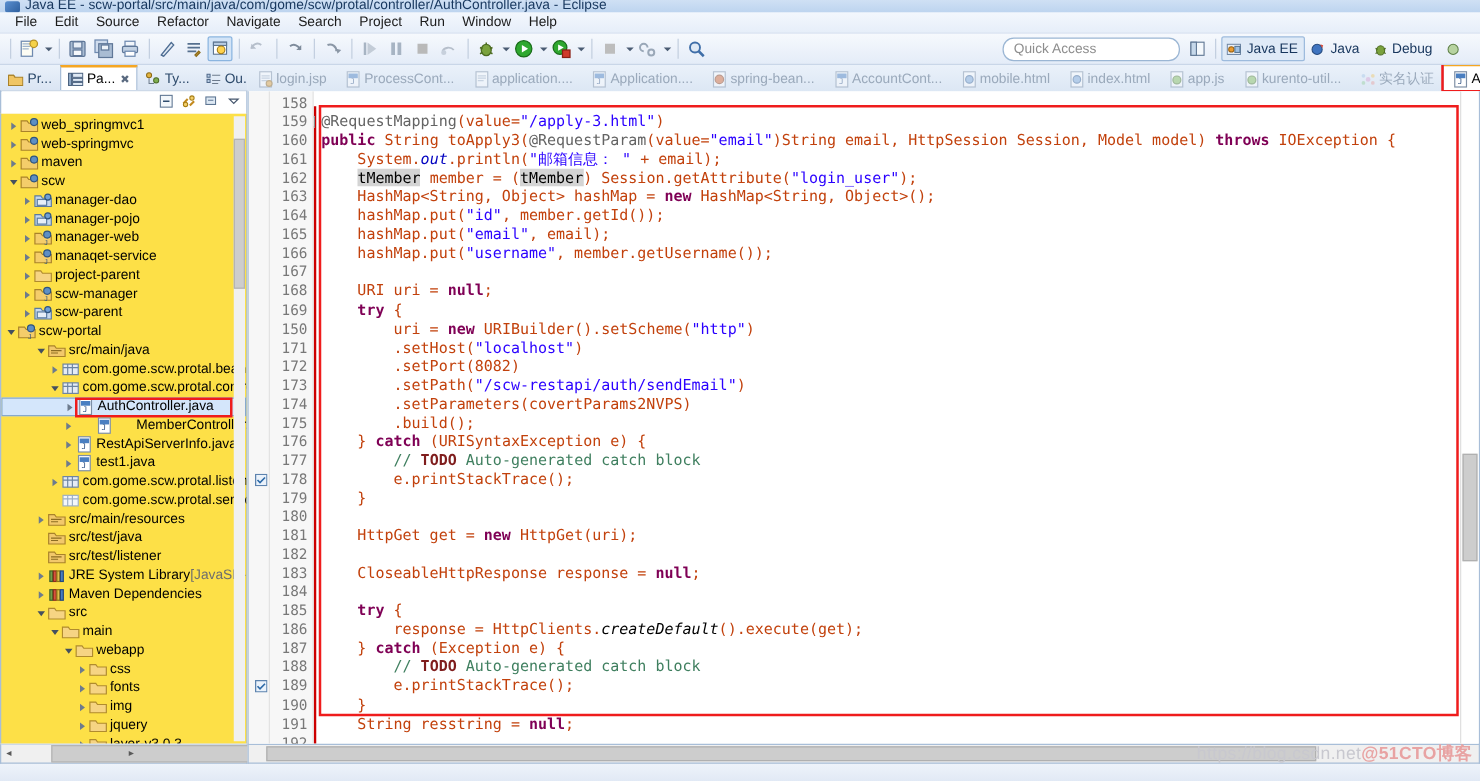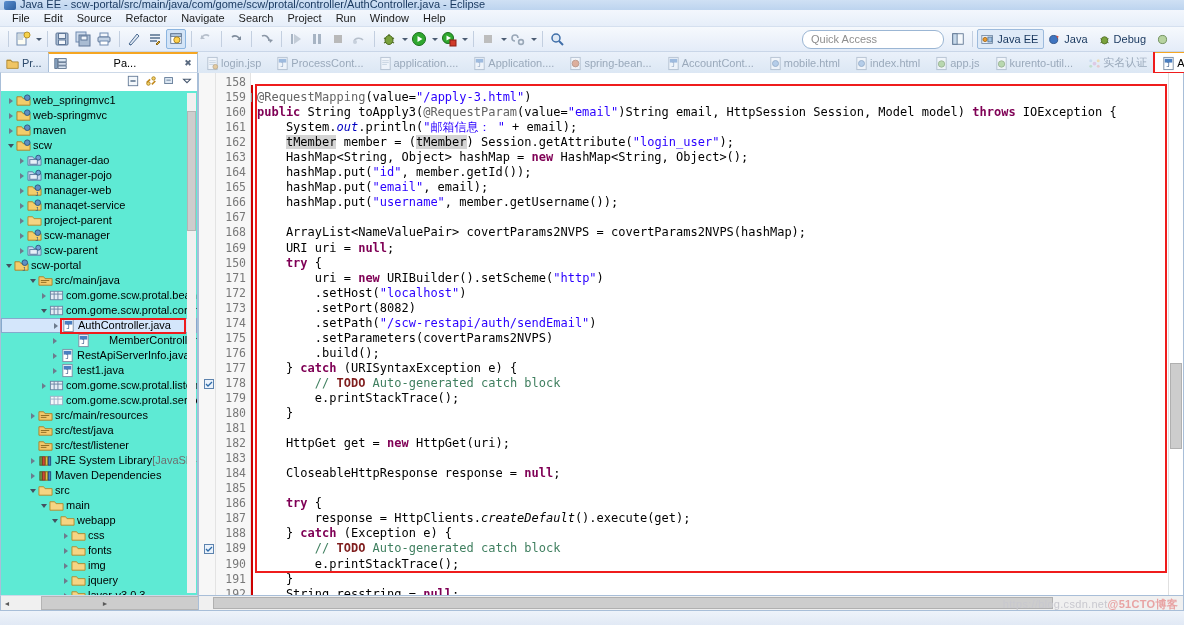--- a/index.html
+++ b/index.html
@@ -71,30 +71,30 @@
   .main { flex:1; display:flex; min-height:0; background:#e8eef8; }
 
   
   .left { width:198px; display:flex; flex-direction:column; min-height:0; }
   .viewtabs { height:20px; display:flex; align-items:flex-end; position:relative;
               background:linear-gradient(to bottom,#eaf1fa,#dae5f3); }
   .vtab { display:flex;align-items:center; height:18px; padding:0 5px; font-size:11px; color:#2d4a6b;
           border:1px solid transparent; border-bottom:none; white-space:nowrap; }
   .vtab .vico { width:13px;height:13px;margin-right:3px; }
   .vtab.active { background:#fff; border-color:#a8bed8; border-top:2px solid #f5a623;
-                 color:#000;gap:44px; }
+                 color:#000; }
   .vtab .closeX { margin-left:4px; font-size:9px; color:#5a6a80; }
   .vt-right { margin-left:auto; display:flex; align-items:center; padding-right:3px; gap:5px; }
   .minibtn { width:12px;height:12px; }
 
   .viewtoolbar { height:18px; background:#fff; border-top:1px solid #cdd9e8;
                  display:flex; align-items:center; justify-content:flex-end; padding-right:4px; gap:6px;
                  border-left:1px solid #a8bed8; border-right:1px solid #a8bed8;}
   .tree {
-    flex:1; background:#5eead4; overflow:hidden; position:relative;
+    flex:1; background:#fde047; overflow:hidden; position:relative;
     border:1px solid #a8bed8; border-top:none; border-bottom:none;
     font-size:11px; padding-top:2px;
   }
   .trow { height:15px; display:flex; align-items:center; white-space:nowrap; line-height:15px; position:relative; }
   .trow span.lbl { color:#000; }
   .trow span.dim { color:#6e6e6e; }
   .arrow { width:11px; height:15px; display:flex;align-items:center;justify-content:center; flex:0 0 11px;}
   .arrow.closed::after { content:""; border-top:3.5px solid transparent;border-bottom:3.5px solid transparent;
                  border-left:4px solid #6d7b8d; display:block; }
   .arrow.open::after { content:""; border-left:3.5px solid transparent;border-right:3.5px solid transparent;
@@ -134,36 +134,36 @@
   .gmark { height:15.05px; line-height:15.05px; position:relative; font-size:9px; color:#3b6ea5; text-align:right; padding-right:1px;}
   
   .kw  { color:#7f0055; font-weight:bold; }
   .str { color:#2a00ff; }
   .cmt { color:#3f7f5f; }
   .tdo { color:#7f1d1d; font-weight:bold; }
   .ann { color:#646464; }
   .stat{ font-style:italic; }
   .fld { color:#0000c0; }
   .hl  { background:#d4d4d4; }
-  .plain { color:#000000; }
+  .plain { color:#c2410c; }
 
   .redbox { position:absolute; border:2px solid #ef1c1c; pointer-events:none; }
 
   .codeborder { position:absolute; left:0; top:0; bottom:0; width:2px; background:#c00; }
 
   
   .vruler { width:14px; background:#fff; border-left:1px solid #e0e0e0; position:relative; }
   .vruler .vthumb { position:absolute; left:1px; right:1px; background:#cdcdcd; border:1px solid #b0b0b0; box-sizing:border-box;}
   .ed-hscroll { height:14px; background:#f0f0f0; border:1px solid #a8bed8; border-top:none;
                 position:relative; display:flex; align-items:center;}
   .ed-hscroll .thumb { position:absolute; left:14px; right:130px; top:1px; bottom:1px;
                        background:#cdcdcd; border:1px solid #b0b0b0; box-sizing:border-box;}
   .statusbar { height:14px; background:linear-gradient(to bottom,#eef3fa,#e1e9f5); }
 
-  .watermark { position:absolute; right:6px; bottom:13px; font-size:11px; color:#c8c8cf;
+  .watermark { position:absolute; right:6px; bottom:13px; font-size:14px; color:#c8c8cf;
                letter-spacing:0.3px; white-space:nowrap; pointer-events:none; }
   .watermark b { color:#e8a3a3; }
 </style>
 </head>
 <body>
 
 <div class="app">
 
   <div class="titlebar">
     <span class="tb-ico"></span>
@@ -1004,21 +1004,20 @@
               <div class="line"><span class="plain"></span></div>
               <div class="line" style="position: relative;"><span class="ann">@RequestMapping</span><span class="plain">(value=</span><span class="str">"/apply-3.html"</span><span class="plain">)</span><span style="position: absolute; left: -14px; top: 3px; width: 9px; height: 9px; border: 1px solid rgb(141, 141, 141); background: rgb(255, 255, 255); box-sizing: border-box; font-size: 8px; line-height: 7px; text-align: center; color: rgb(51, 51, 51); font-family: &quot;DejaVu Sans Mono&quot;, monospace;">−</span></div>
               <div class="line"><span class="kw">public </span><span class="plain">String toApply3(</span><span class="ann">@RequestParam</span><span class="plain">(value=</span><span class="str">"email"</span><span class="plain">)String email, HttpSession Session, Model model) </span><span class="kw">throws </span><span class="plain">IOException {</span></div>
               <div class="line"><span class="plain">    System.</span><span class="fld stat">out</span><span class="plain">.println(</span><span class="str">"邮箱信息： "</span><span class="plain"> + email);</span></div>
               <div class="line"><span class="plain">    </span><span class="hl">tMember</span><span class="plain"> member = (</span><span class="hl">tMember</span><span class="plain">) Session.getAttribute(</span><span class="str">"login_user"</span><span class="plain">);</span></div>
               <div class="line"><span class="plain">    HashMap&lt;String, Object&gt; hashMap = </span><span class="kw">new </span><span class="plain">HashMap&lt;String, Object&gt;();</span></div>
               <div class="line"><span class="plain">    hashMap.put(</span><span class="str">"id"</span><span class="plain">, member.getId());</span></div>
               <div class="line"><span class="plain">    hashMap.put(</span><span class="str">"email"</span><span class="plain">, email);</span></div>
               <div class="line"><span class="plain">    hashMap.put(</span><span class="str">"username"</span><span class="plain">, member.getUsername());</span></div>
               <div class="line"><span class="plain"></span></div>
-              <div class="line"><span class="plain">    ArrayList&lt;NameValuePair&gt; covertParams2NVPS = covertParams2NVPS(hashMap);</span></div>
               <div class="line"><span class="plain">    URI uri = </span><span class="kw">null</span><span class="plain">;</span></div>
               <div class="line"><span class="kw">    try </span><span class="plain">{</span></div>
               <div class="line"><span class="plain">        uri = </span><span class="kw">new </span><span class="plain">URIBuilder().setScheme(</span><span class="str">"http"</span><span class="plain">)</span></div>
               <div class="line"><span class="plain">        .setHost(</span><span class="str">"localhost"</span><span class="plain">)</span></div>
               <div class="line"><span class="plain">        .setPort(8082)</span></div>
               <div class="line"><span class="plain">        .setPath(</span><span class="str">"/scw-restapi/auth/sendEmail"</span><span class="plain">)</span></div>
               <div class="line"><span class="plain">        .setParameters(covertParams2NVPS)</span></div>
               <div class="line"><span class="plain">        .build();</span></div>
               <div class="line"><span class="plain">    } </span><span class="kw">catch </span><span class="plain">(URISyntaxException e) {</span></div>
               <div class="line"><span class="plain">        </span><span class="cmt">// </span><span class="tdo">TODO</span><span class="cmt"> Auto-generated catch block</span></div>

